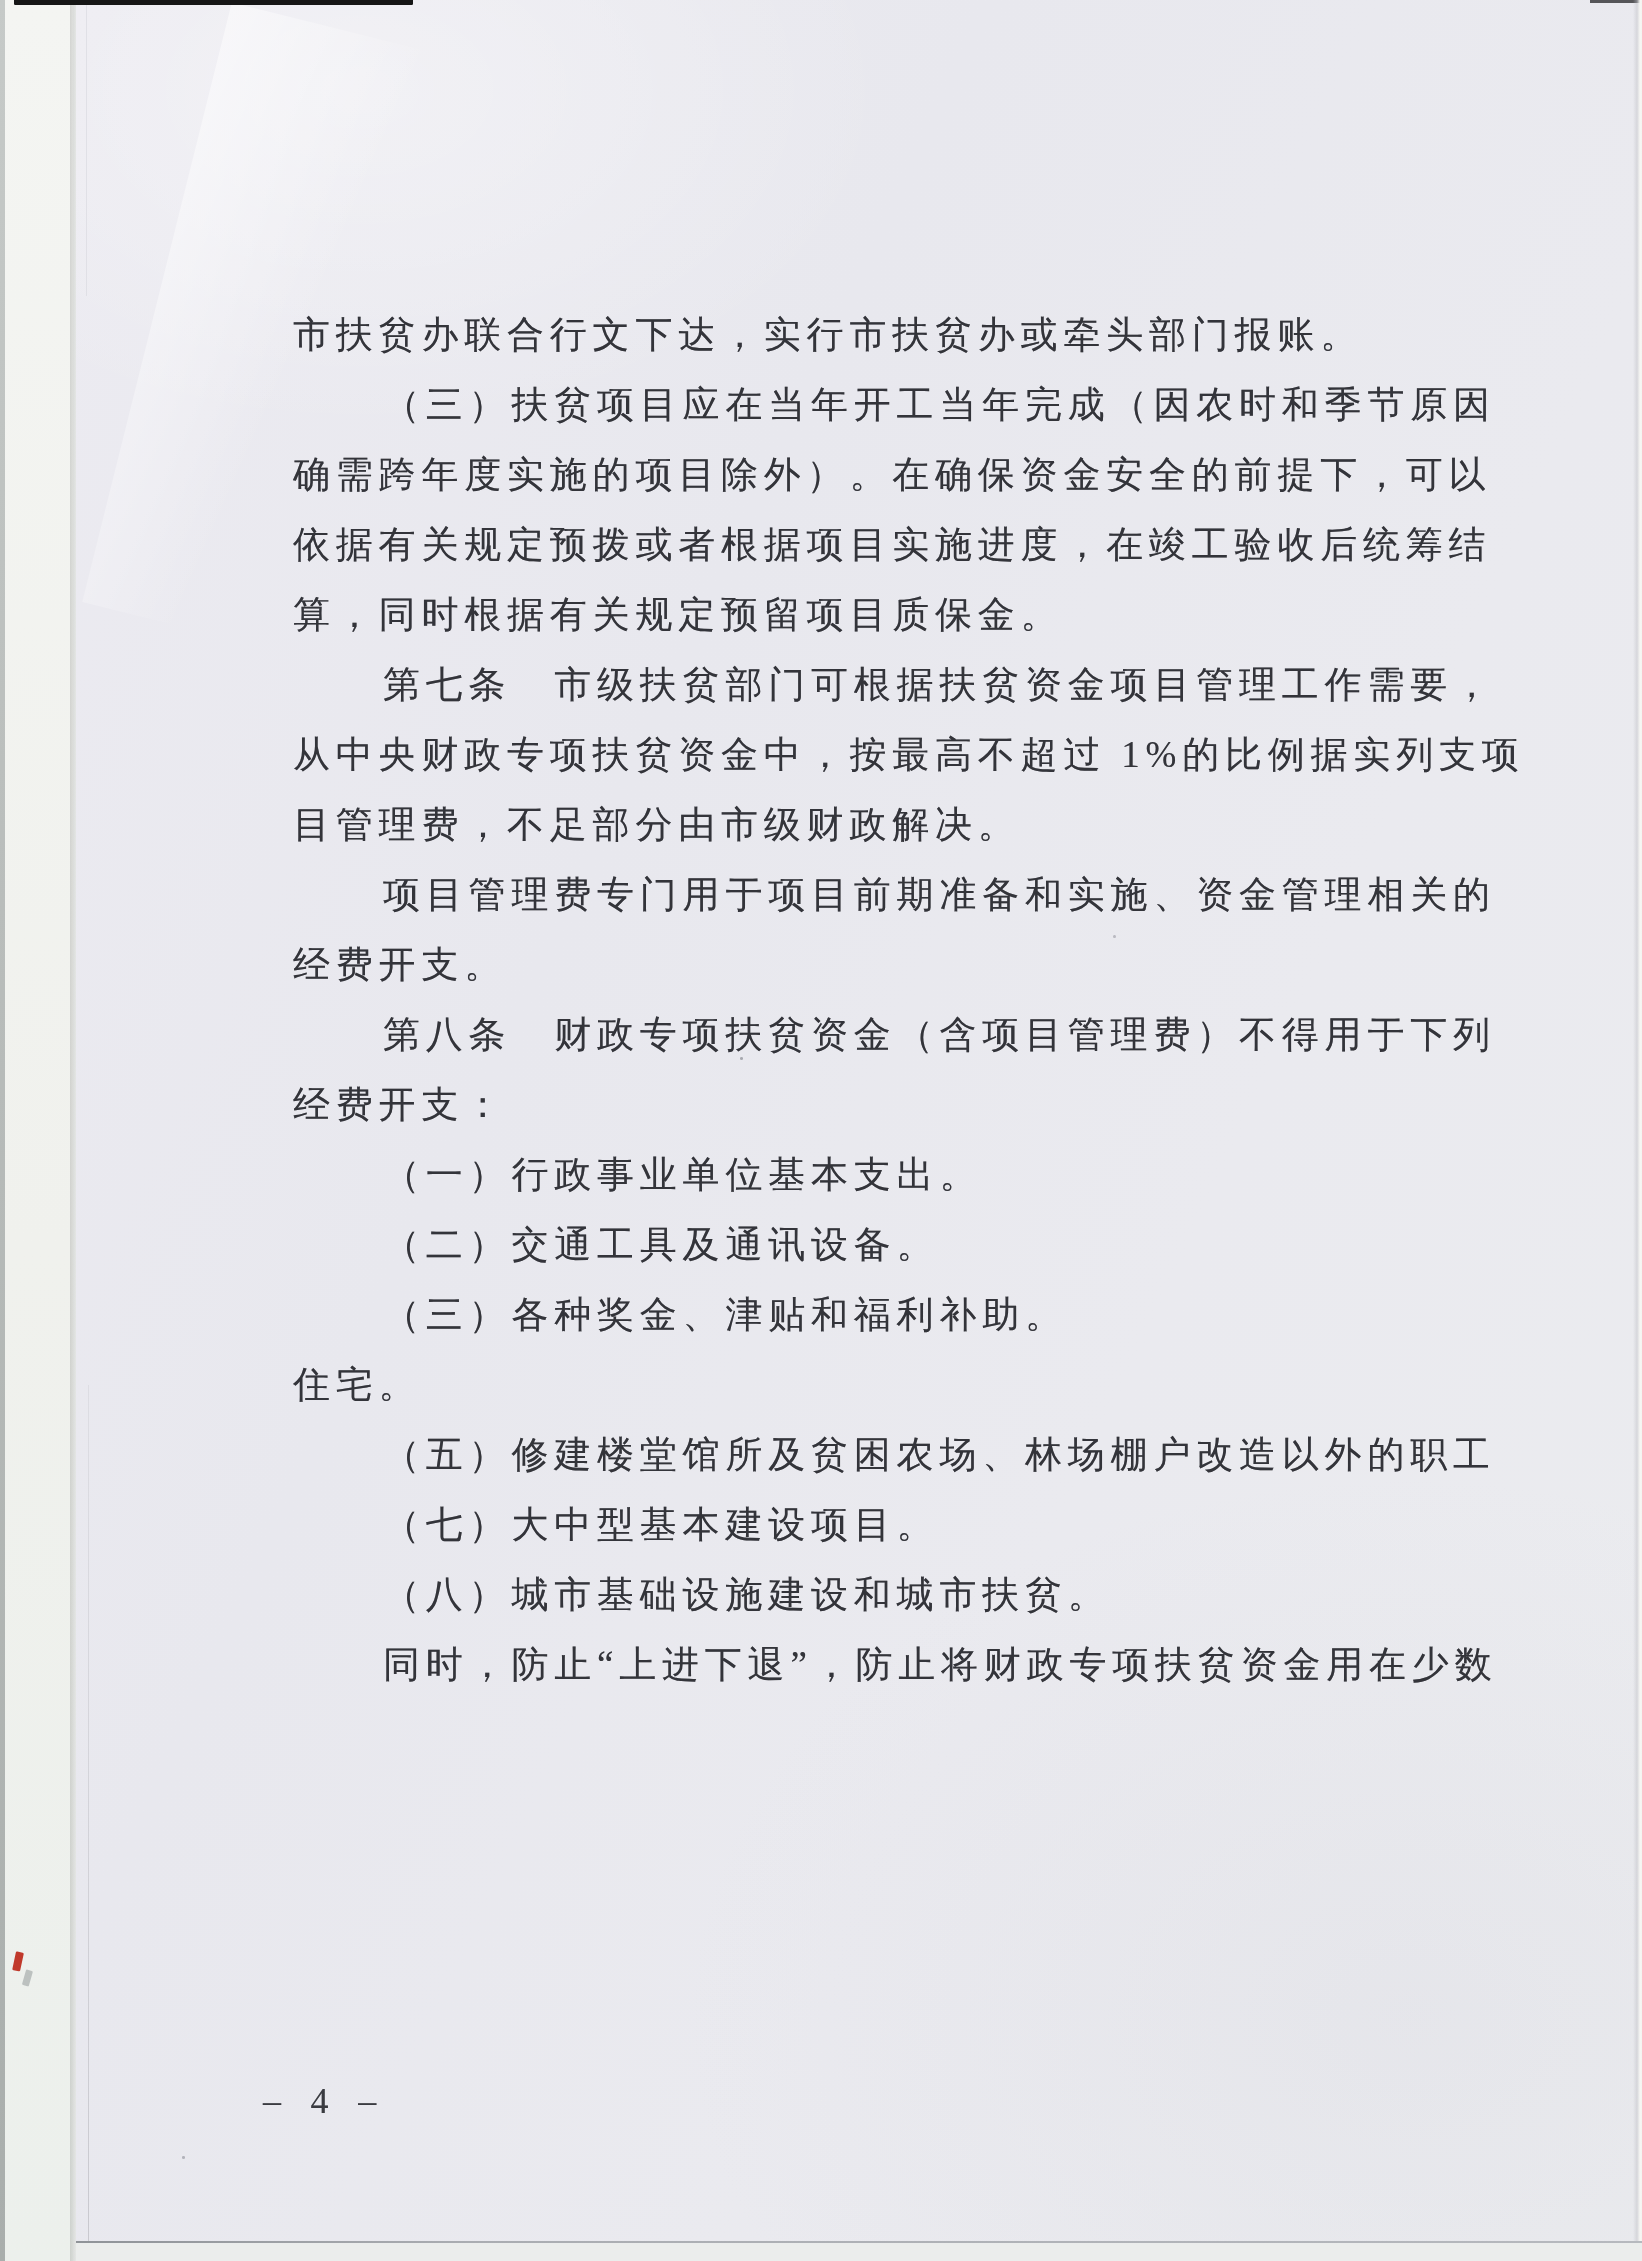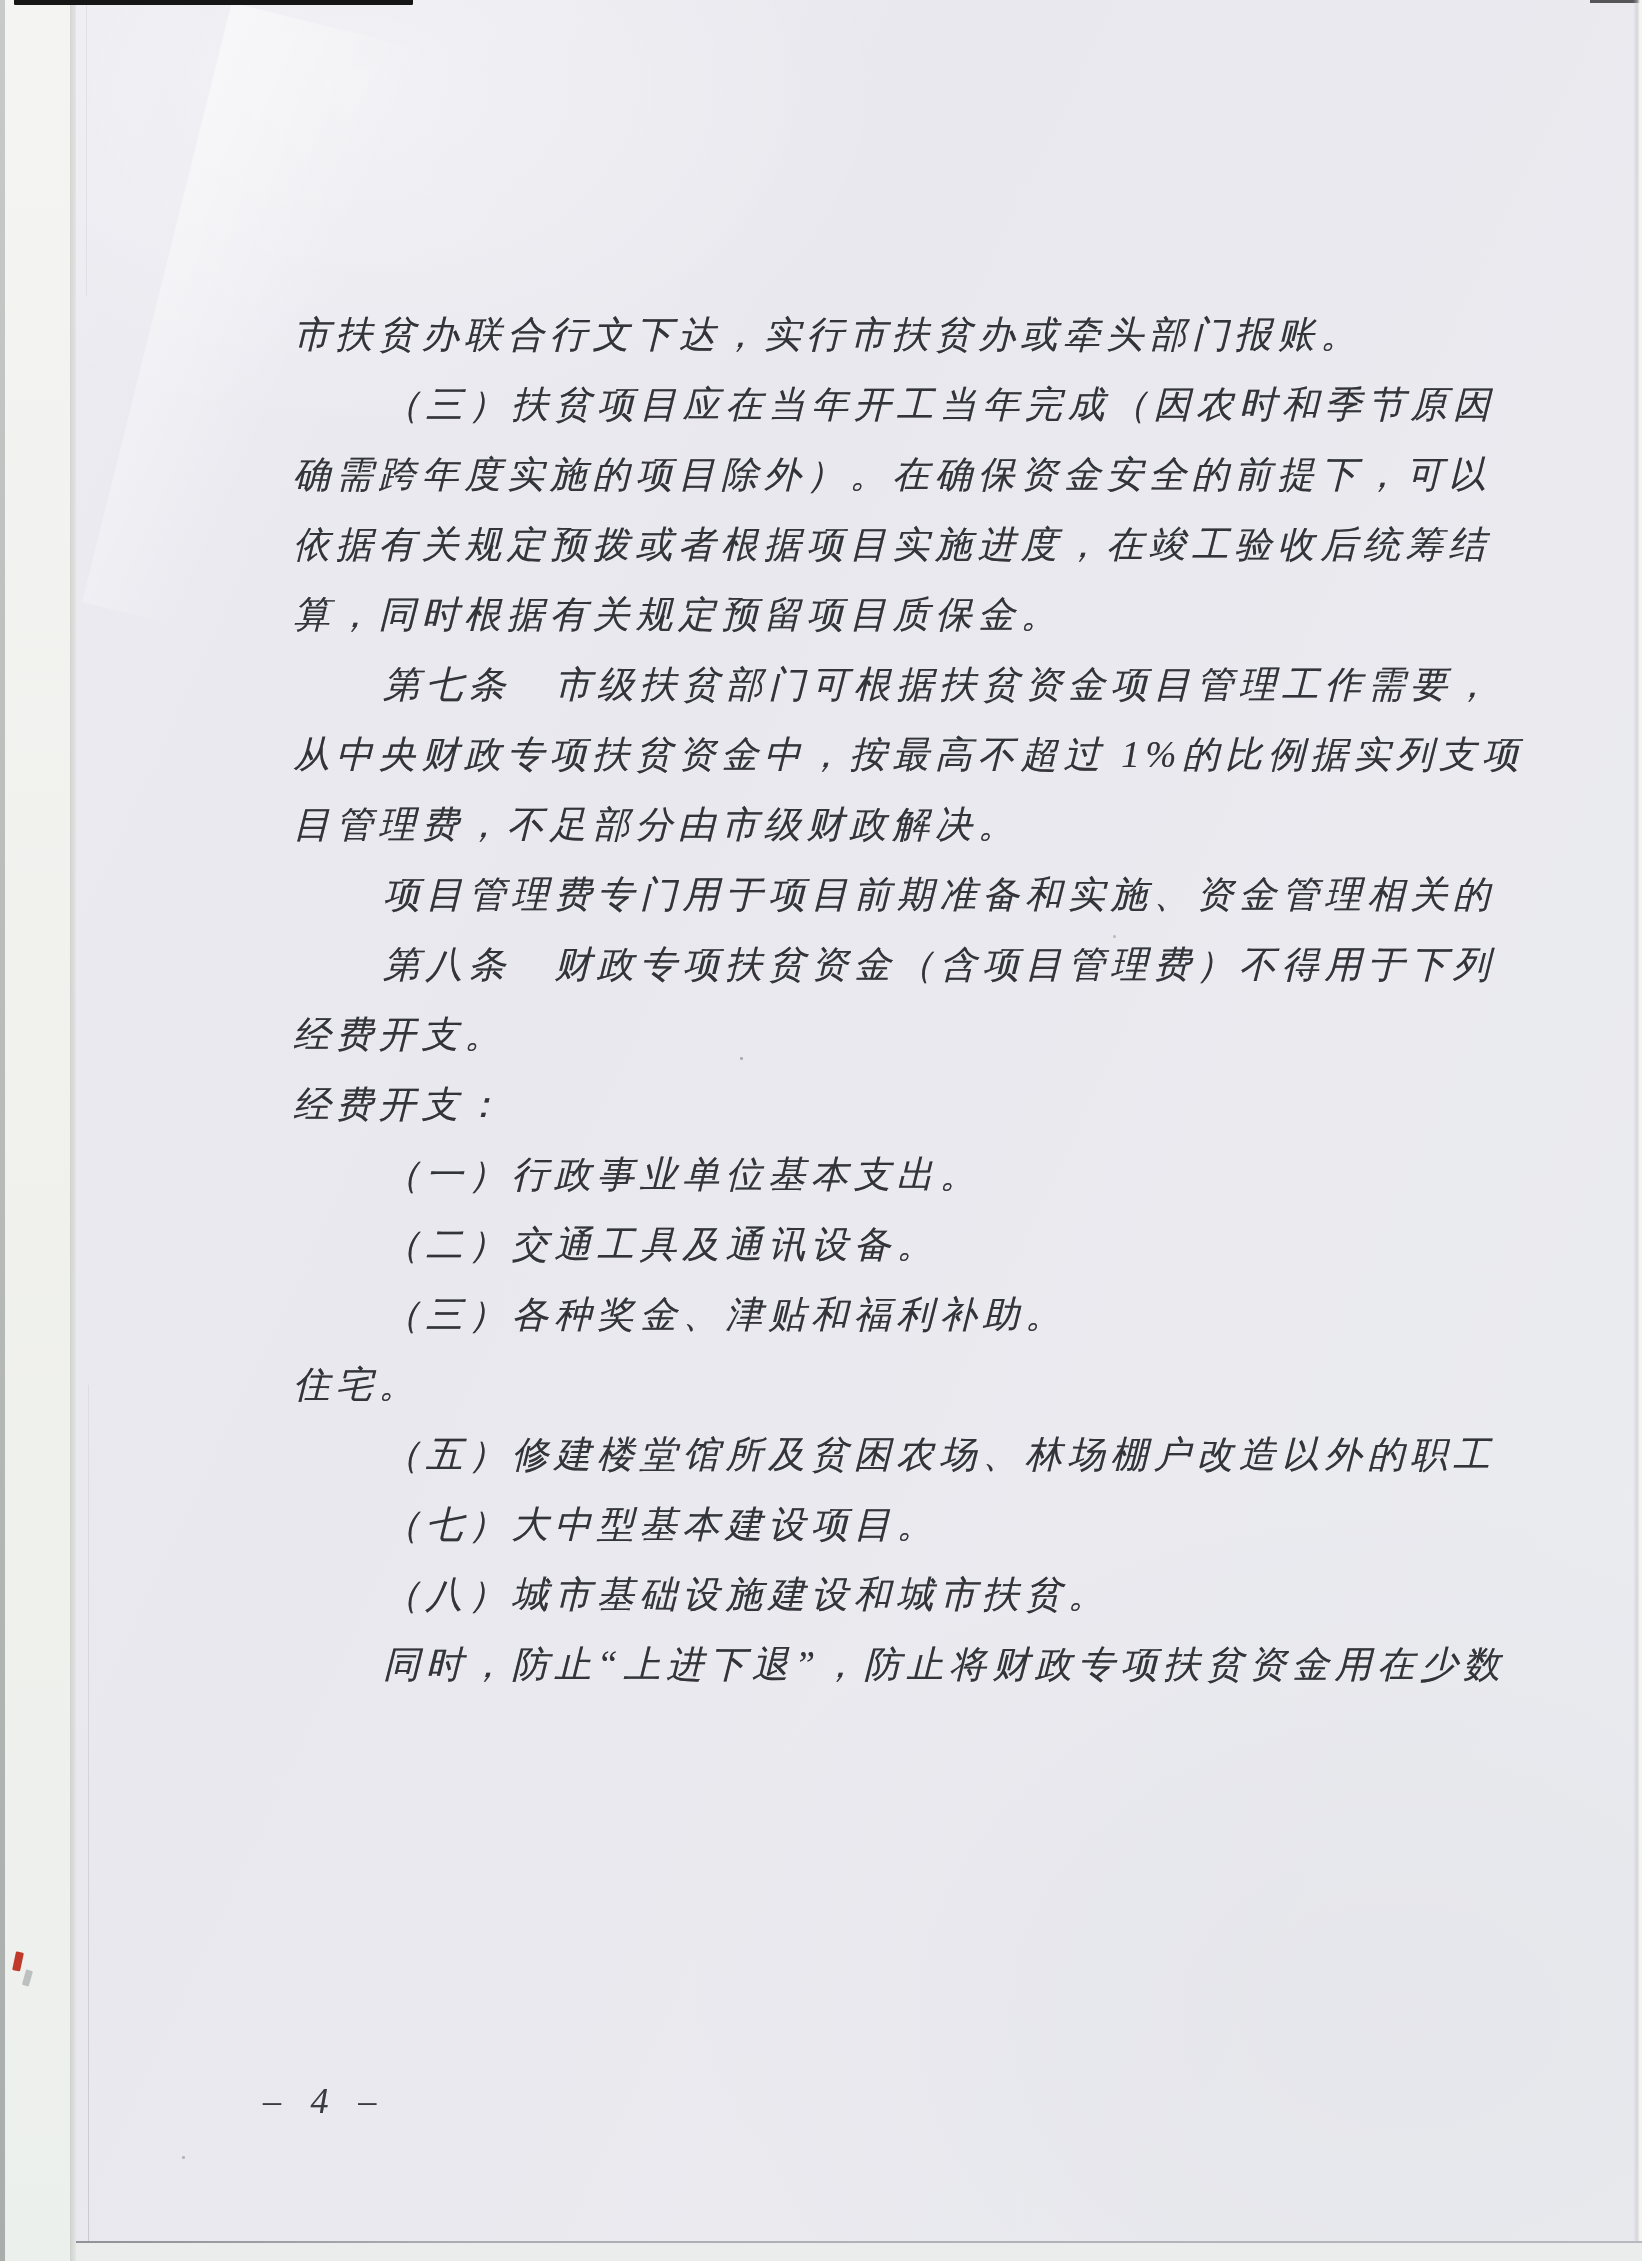--- a/index.html
+++ b/index.html
@@ -3,21 +3,21 @@
 <meta charset="utf-8">
 <style>
   html,body{margin:0;padding:0;}
   body{
     width:1643px;height:2261px;
     position:relative;
     overflow:hidden;
     background:#eef0ee;
     font-family:"Liberation Serif","DejaVu Serif",serif;
   }
-  .scan{position:absolute;inset:0;font-style:italic;}
+  .scan{position:absolute;inset:0;}
   
   .edge-strip{
     position:absolute;left:0;top:0;width:5.2px;height:100%;
     background:linear-gradient(180deg,#c6cac8 0%,#b9bdbb 40%,#a9aeac 100%);
   }
   
   .backing-left{
     position:absolute;left:5.2px;top:0;width:68px;height:100%;
     background:linear-gradient(180deg,#f4f5f2 0%,#f0f1ed 55%,#ecf0ec 100%);
   }
@@ -133,22 +133,22 @@
   <div class="doc-body">
       <div class="line">市扶贫办联合行文下达，实行市扶贫办或牵头部门报账。</div>
       <div class="line indent">（三）扶贫项目应在当年开工当年完成（因农时和季节原因</div>
       <div class="line">确需跨年度实施的项目除外）。在确保资金安全的前提下，可以</div>
       <div class="line">依据有关规定预拨或者根据项目实施进度，在竣工验收后统筹结</div>
       <div class="line">算，同时根据有关规定预留项目质保金。</div>
       <div class="line indent">第七条　市级扶贫部门可根据扶贫资金项目管理工作需要，</div>
       <div class="line">从中央财政专项扶贫资金中，按最高不超过 1%的比例据实列支项</div>
       <div class="line">目管理费，不足部分由市级财政解决。</div>
       <div class="line indent">项目管理费专门用于项目前期准备和实施、资金管理相关的</div>
+      <div class="line">经费开支。</div>
       <div class="line indent">第八条　财政专项扶贫资金（含项目管理费）不得用于下列</div>
-      <div class="line">经费开支。</div>
       <div class="line">经费开支：</div>
       <div class="line indent">（一）行政事业单位基本支出。</div>
       <div class="line indent">（二）交通工具及通讯设备。</div>
       <div class="line indent">（三）各种奖金、津贴和福利补助。</div>
       <div class="line">住宅。</div>
       <div class="line indent">（五）修建楼堂馆所及贫困农场、林场棚户改造以外的职工</div>
       <div class="line indent">（七）大中型基本建设项目。</div>
       <div class="line indent">（八）城市基础设施建设和城市扶贫。</div>
       <div class="line indent">同时，防止“上进下退”，防止将财政专项扶贫资金用在少数</div>
     </div>

